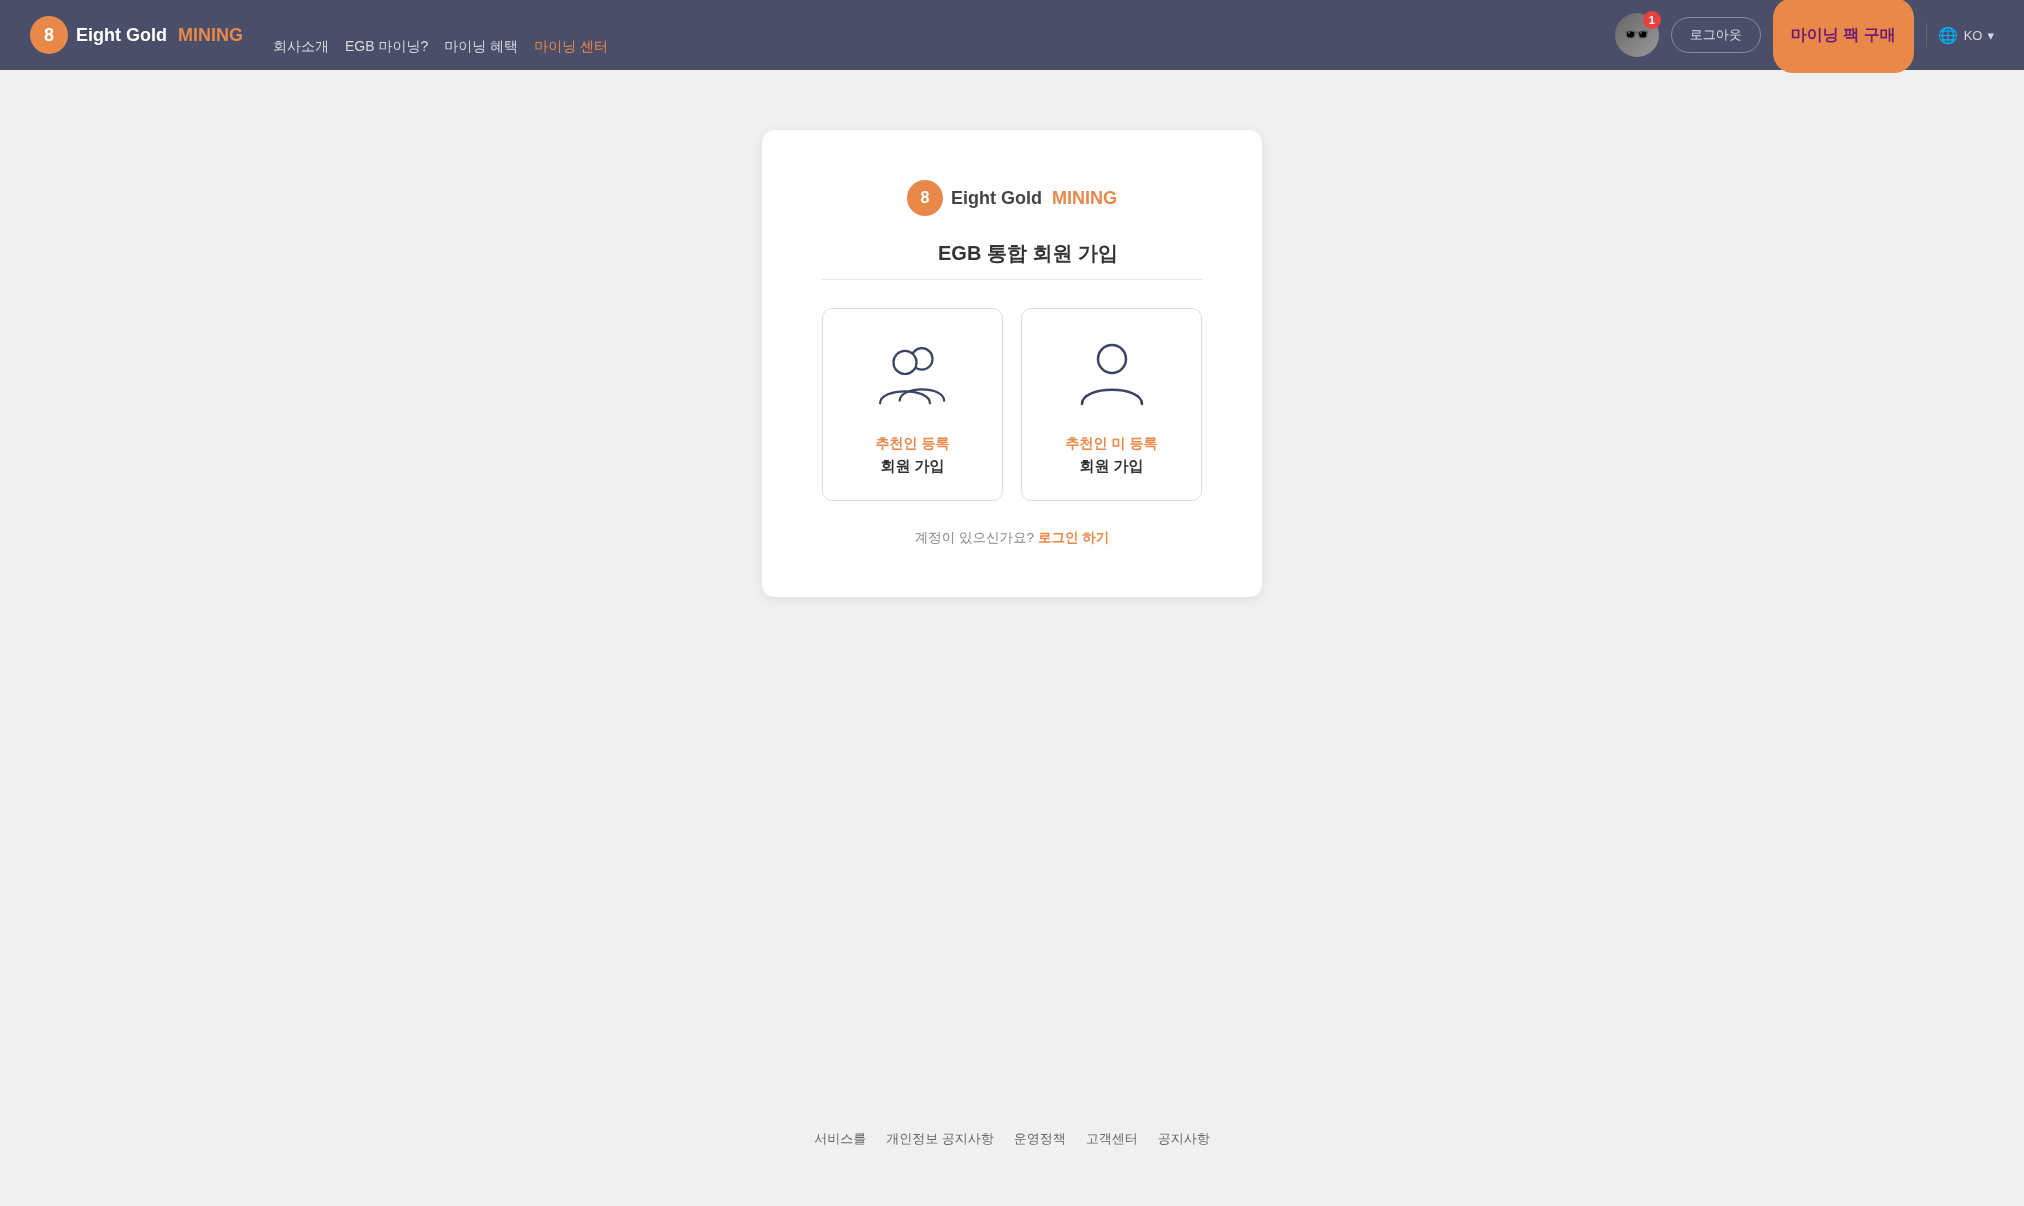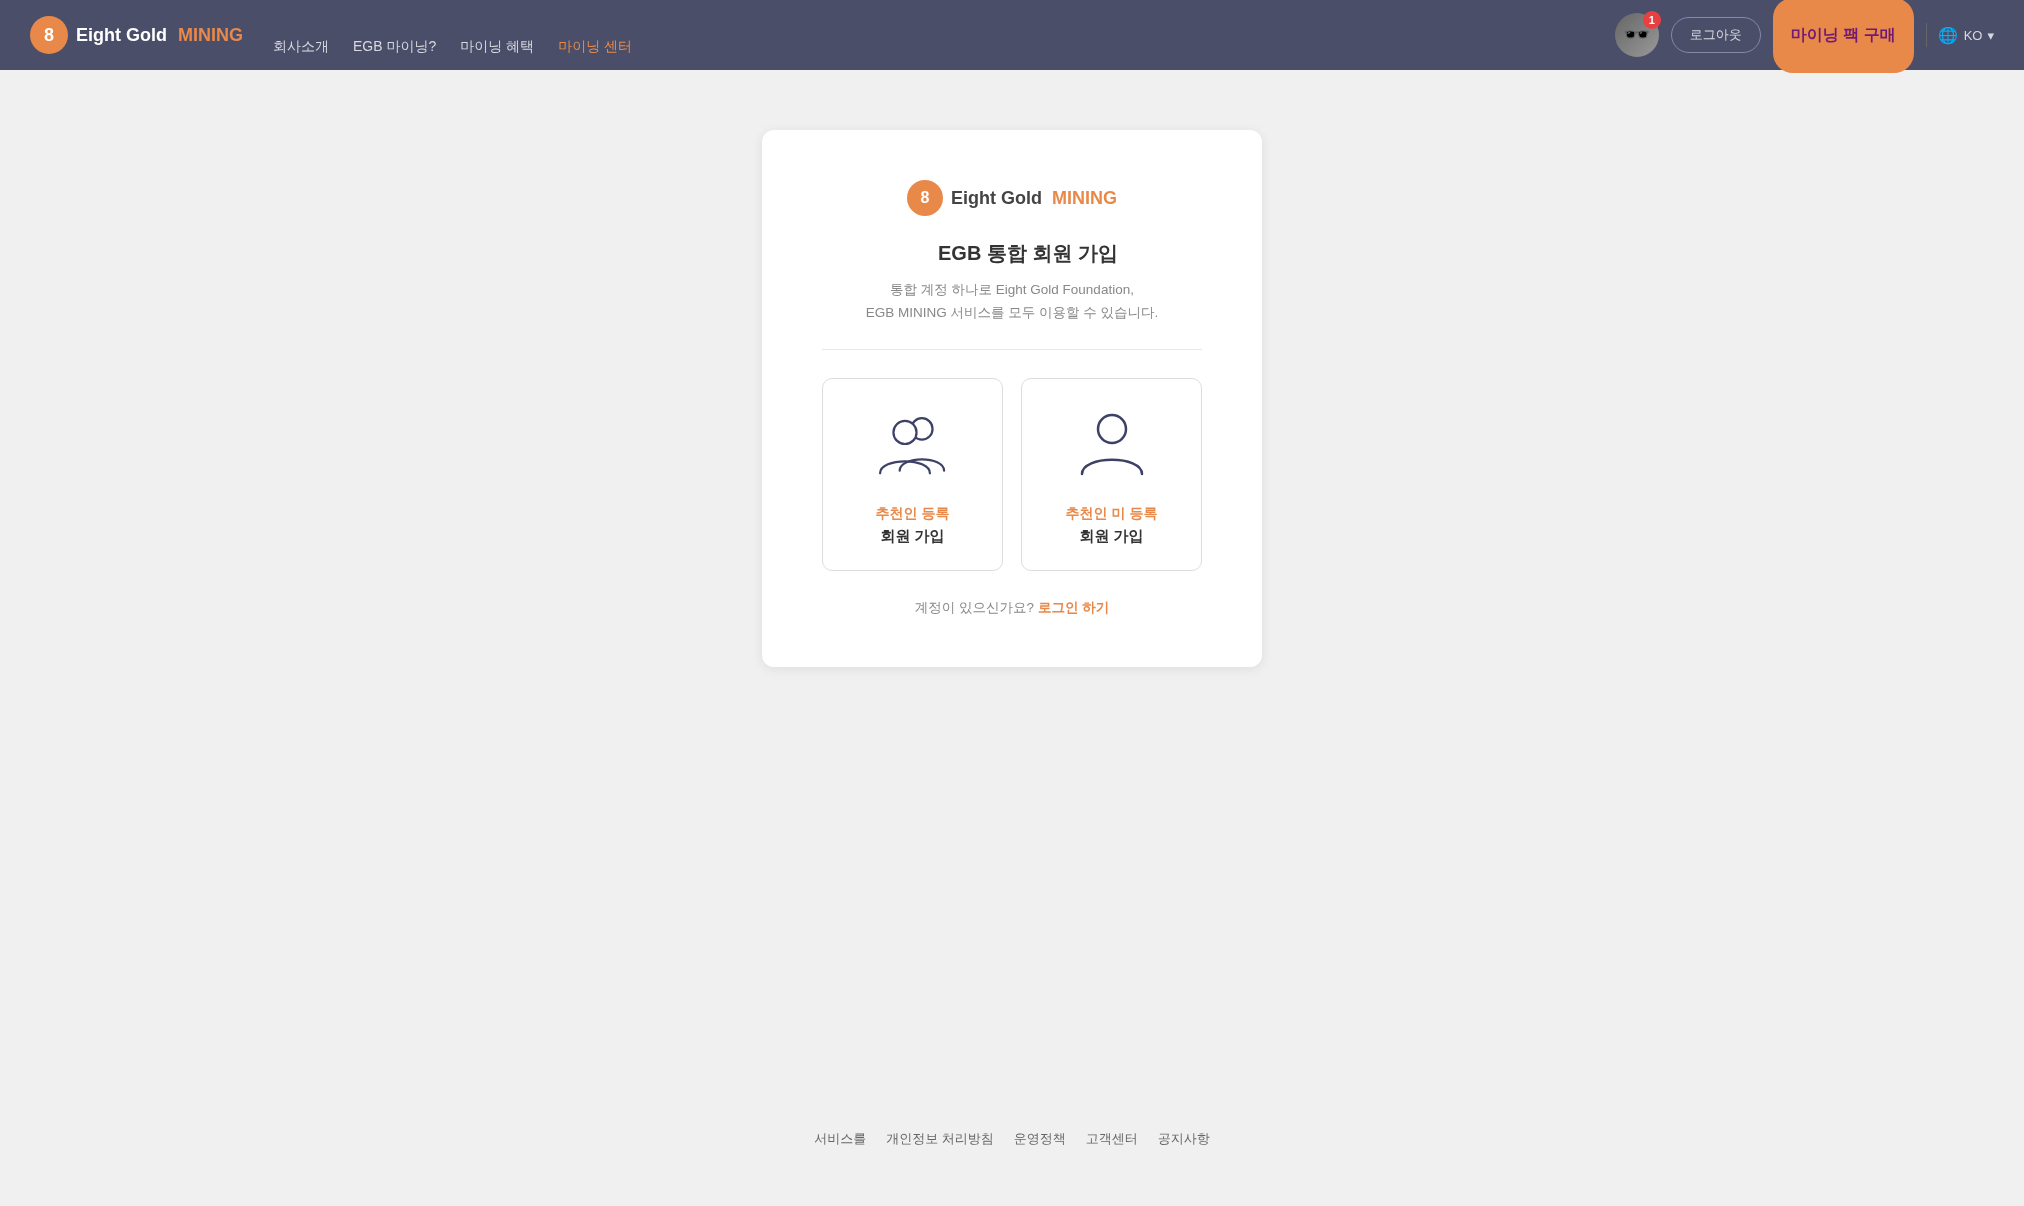--- a/index.html
+++ b/index.html
@@ -47,21 +47,21 @@
     }
     .logo-text-mining {
       color: #e8894a;
       font-size: 18px;
       font-weight: 700;
       margin-left: 3px;
     }
     nav {
       display: flex;
       align-items: center;
-      gap: 24px;
+      gap: 16px;
       margin-top: 24px;
     }
     nav a {
       color: #d8d8e0;
       text-decoration: none;
       font-size: 14px;
       cursor: pointer;
     }
     nav a.active {
       color: #e8894a;
@@ -346,24 +346,20 @@
     <div class="card-logo">
       <div class="card-logo-icon">
         <span>8</span>
       </div>
       <span class="card-logo-eight">Eight Gold</span>
       <span class="card-logo-mining">MINING</span>
     </div>
 
     <div class="card-title">EGB 통합 회원 가입</div>
 
-    <div class="card-subtitle">
-      <span>통합 계정 하나로 Eight Gold Foundation,</span><br>
-      <span>EGB MINING 서비스를 모두 이용할 수 있습니다.</span>
-    </div>
 
     <div class="card-divider"></div>
 
     <div class="options-row">
 
       <div class="option-card">
         <div class="option-icon people-icon">
           <svg viewBox="0 0 90 70" fill="none" xmlns="http://www.w3.org/2000/svg">
 
             <circle cx="55" cy="18" r="12" stroke="#3d4166" stroke-width="2.5" fill="none"></circle>
@@ -394,18 +390,18 @@
       <span>계정이 있으신가요?</span>
       <a class="login-link">로그인 하기</a>
     </div>
 
   </div>
 </main>
 
 <footer>
   <div class="footer-links">
     <a class="footer-link">서비스를</a>
-    <a class="footer-link">개인정보 처리방침</a>
+    <a class="footer-link">개인정보 공지사항</a>
     <a class="footer-link">운영정책</a>
     <a class="footer-link">고객센터</a>
     <a class="footer-link">공지사항</a>
   </div>
 </footer>
 
 </body></html>

